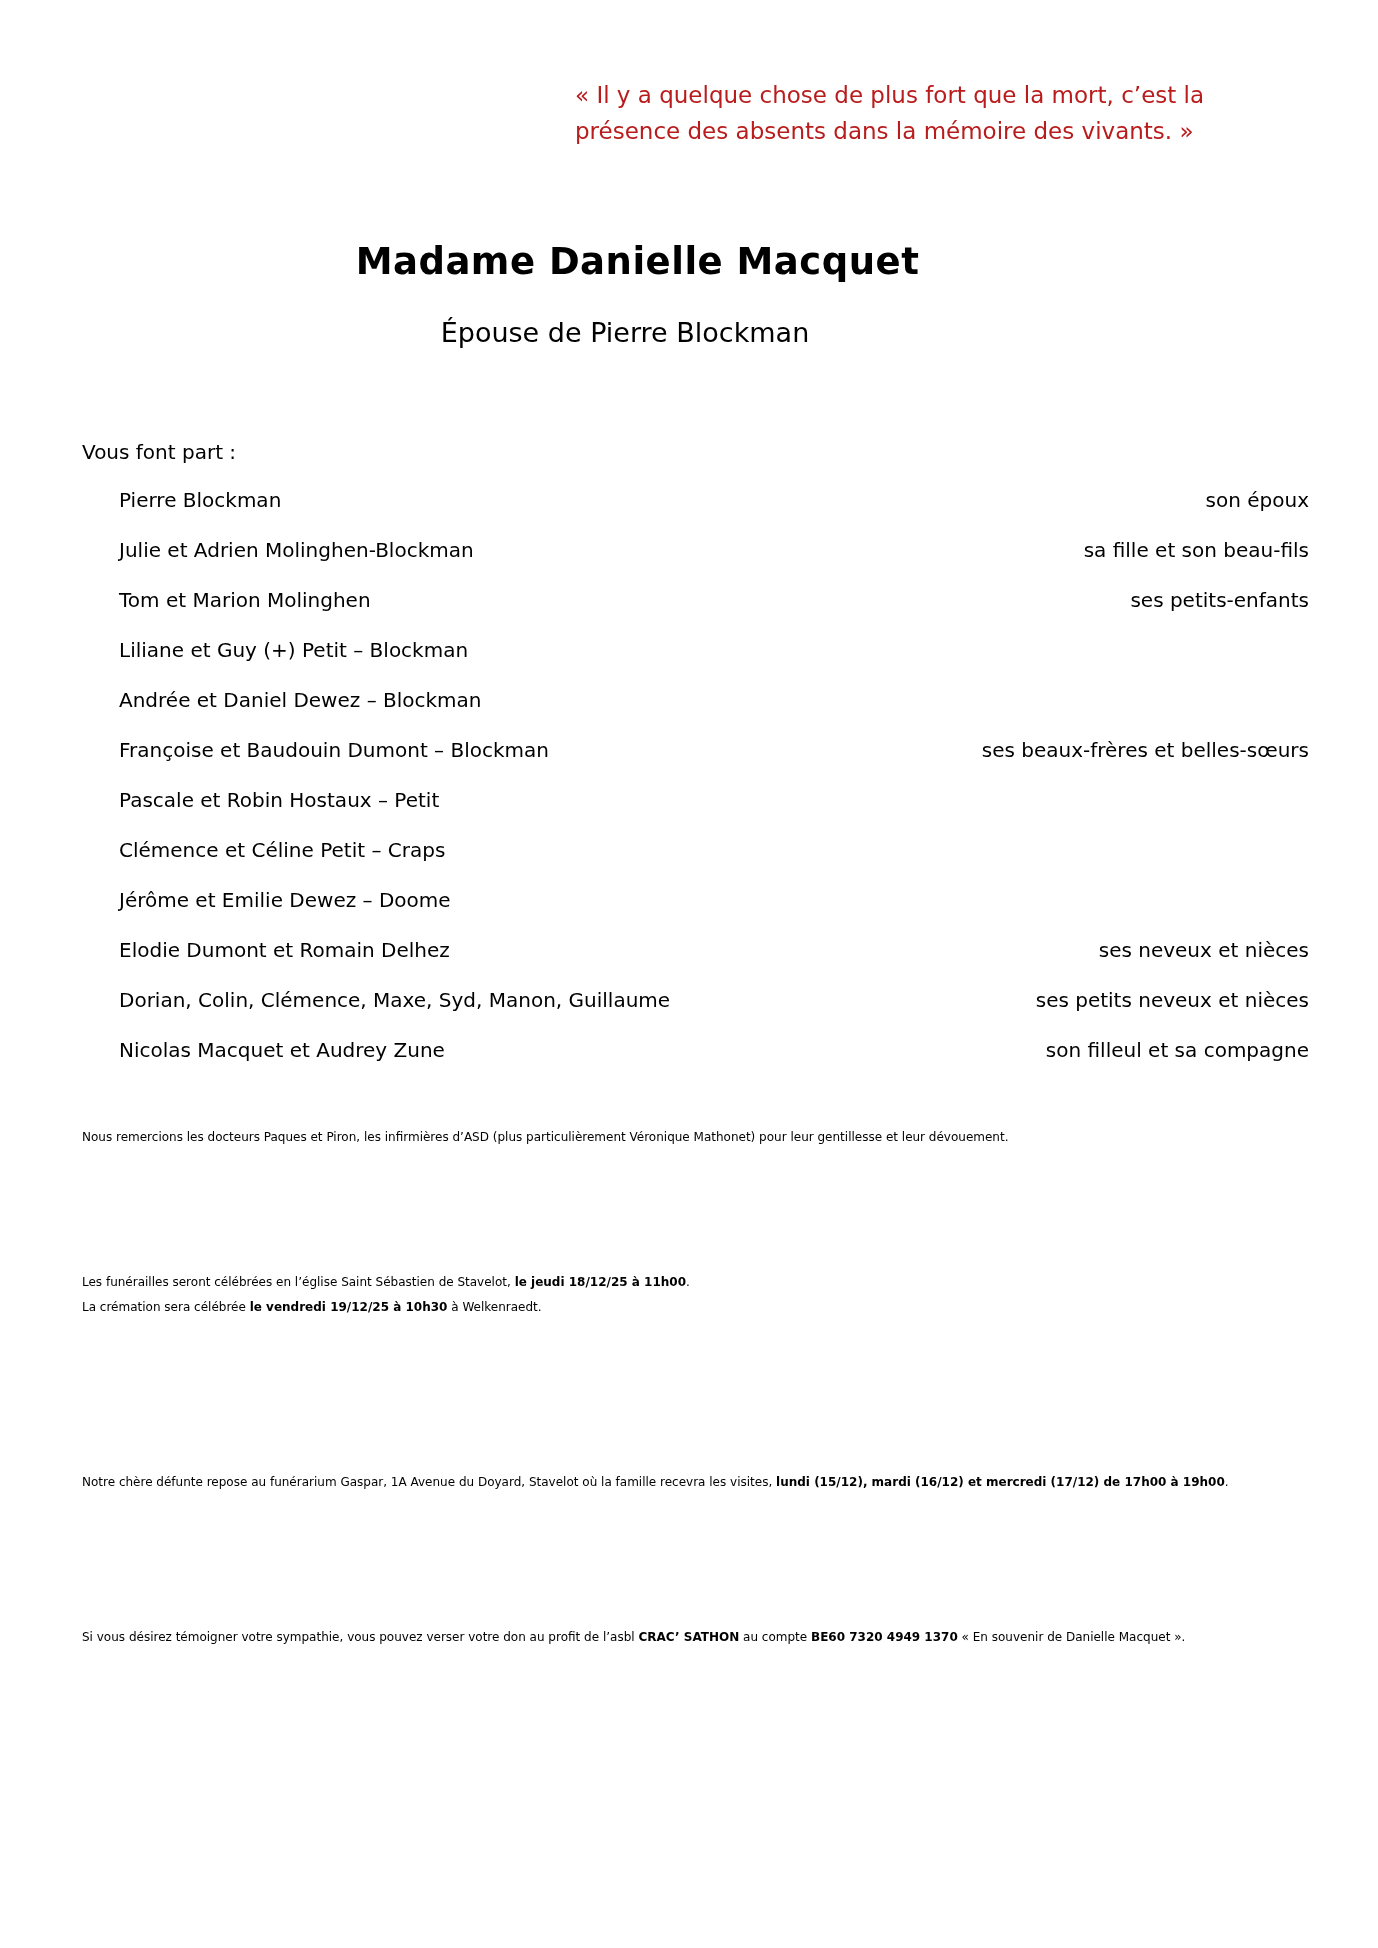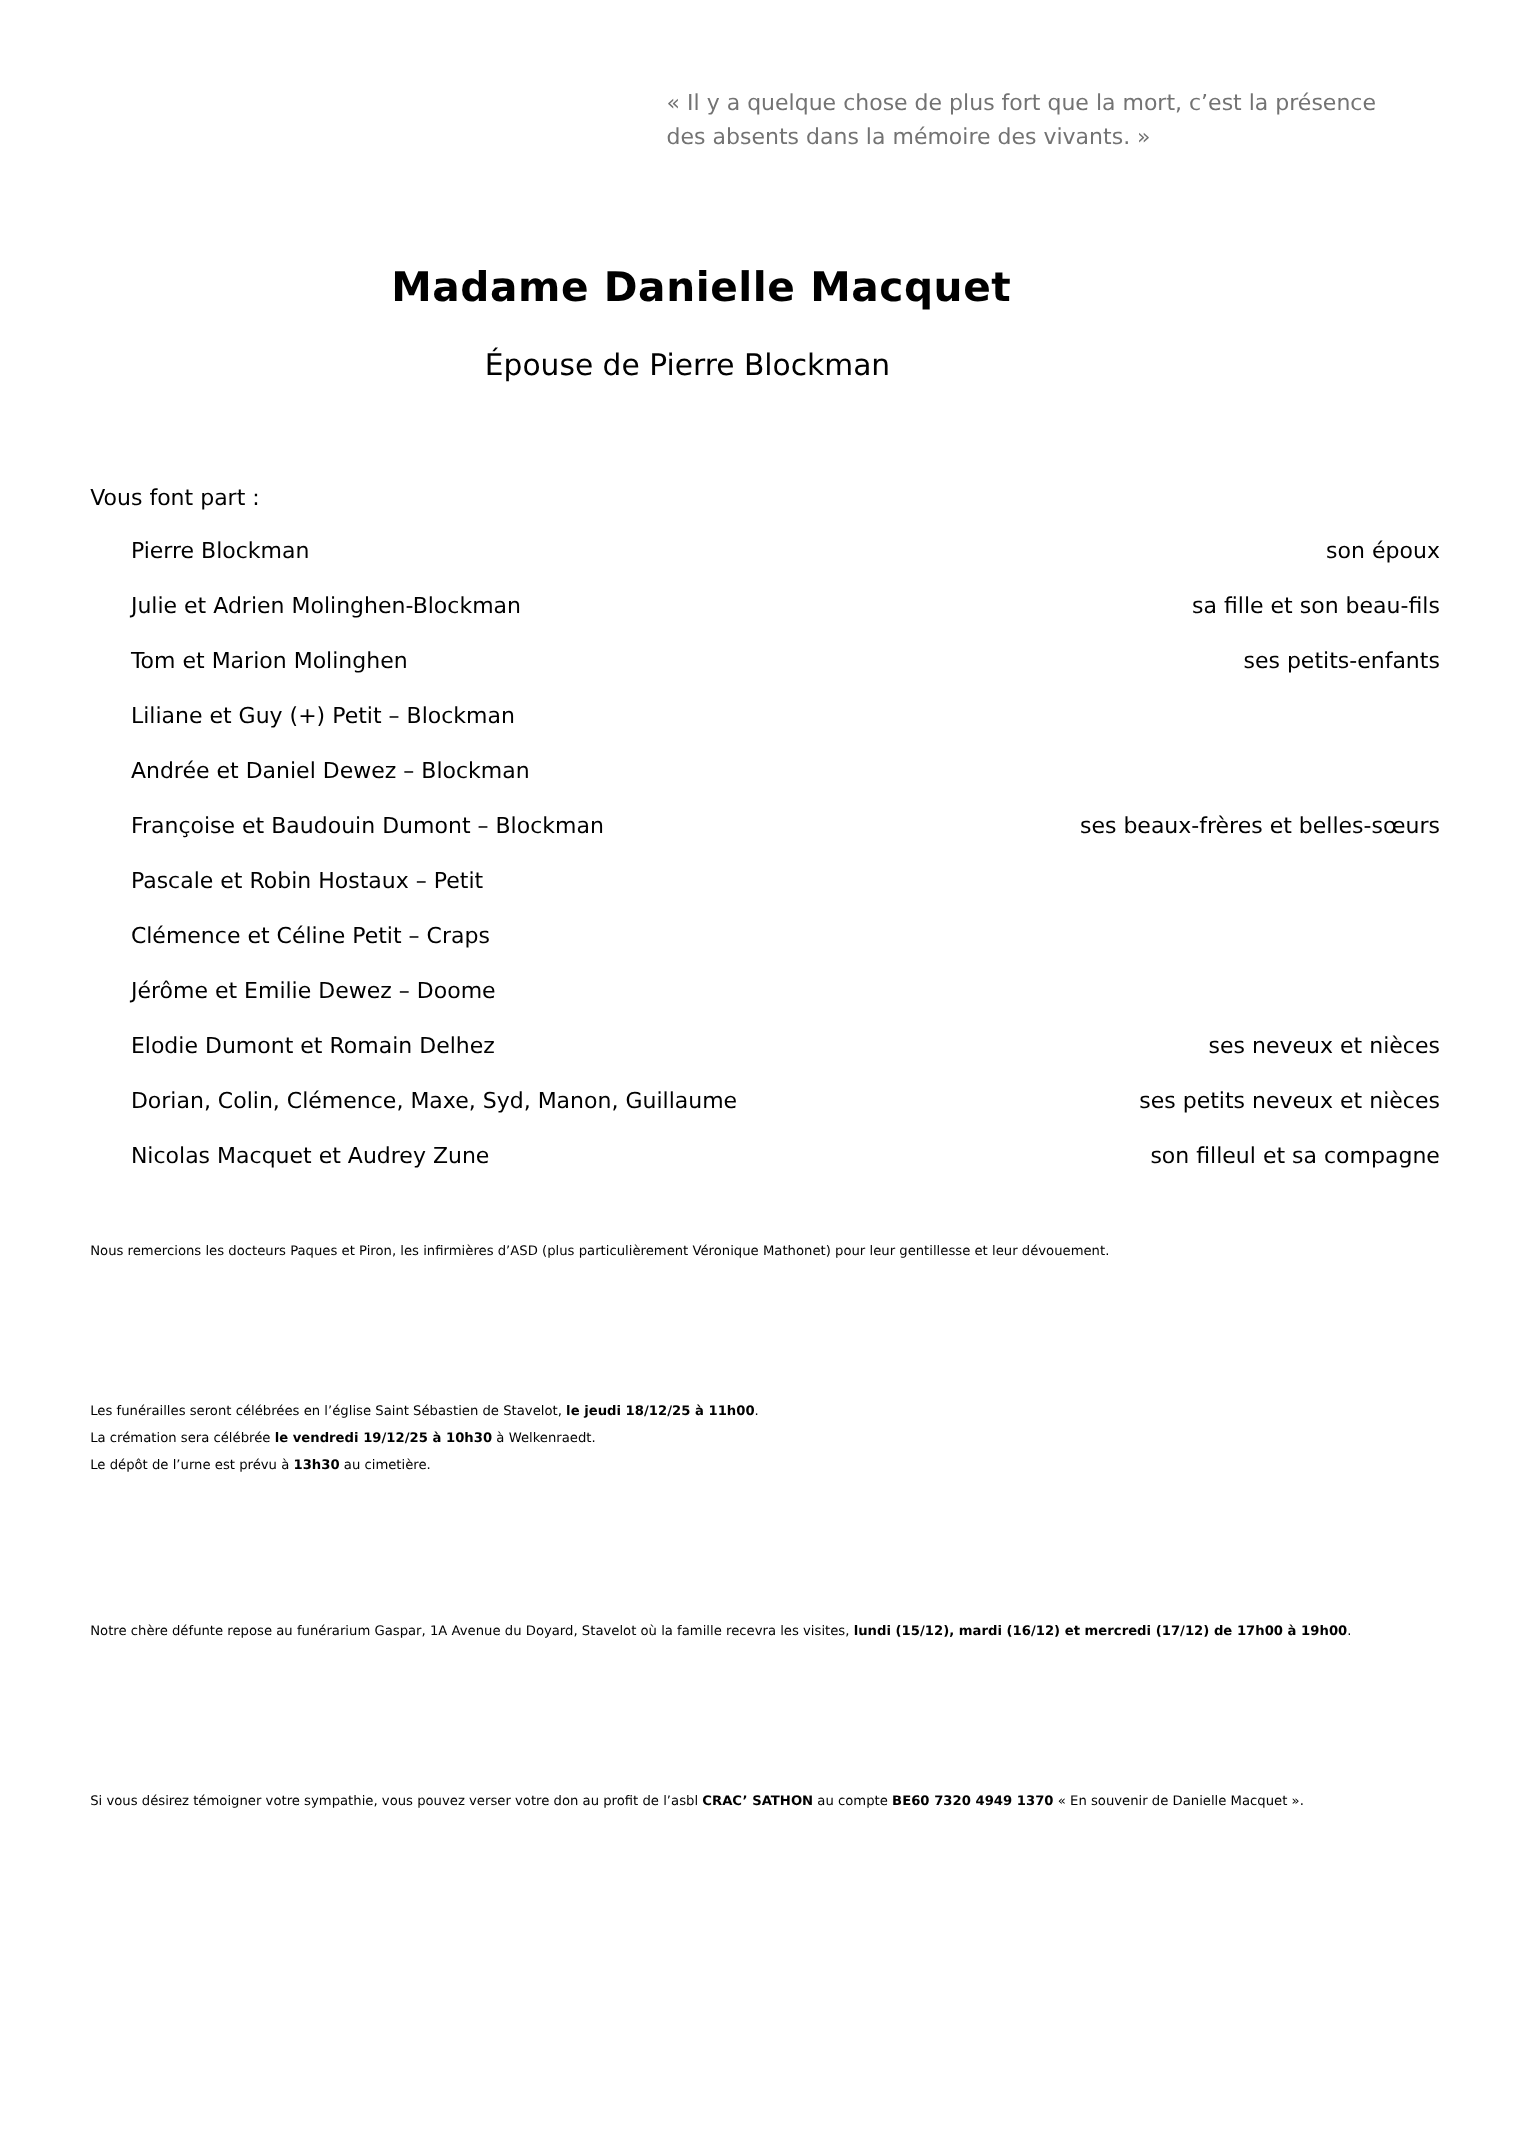--- a/index.html
+++ b/index.html
@@ -22,24 +22,23 @@
     padding: 0;
     box-sizing: border-box;
   }
 
   
   .epigraph {
     position: absolute;
     left: 575px;
     top: 78px;
     width: 660px;
-    font-size: 20px;
+    font-size: 23px;
     line-height: 1.55;
-    color: #737373;
-    margin-left: 31px;
+    color: #b91c1c;
   }
 
   
   .title {
     position: absolute;
     left: 0;
     top: 240px;
     width: 1275px;
     text-align: center;
     font-size: 37px;
@@ -178,25 +177,20 @@
   <div class="para p-services">
     <div>
       <span>Les funérailles seront célébrées en l’église Saint Sébastien de Stavelot,</span>
       <b class="nowrap">le jeudi 18/12/25 à 11h00</b><span>.</span>
     </div>
     <div>
       <span>La crémation sera célébrée</span>
       <b class="nowrap">le vendredi 19/12/25 à 10h30</b>
       <span>à Welkenraedt.</span>
     </div>
-    <div>
-      <span>Le dépôt de l’urne est prévu à</span>
-      <b>13h30</b>
-      <span>au cimetière.</span>
-    </div>
   </div>
 
   <div class="para p-repose">
     <span>Notre chère défunte repose au funérarium Gaspar, 1A Avenue du Doyard, Stavelot où la famille recevra les visites,</span>
     <b>lundi (15/12), mardi (16/12) et mercredi (17/12) de 17h00 à 19h00</b><span>.</span>
   </div>
 
   <div class="para p-donation">
     <span>Si vous désirez témoigner votre sympathie, vous pouvez verser votre don au profit de l’asbl</span>
     <b class="nowrap">CRAC’ SATHON</b>

